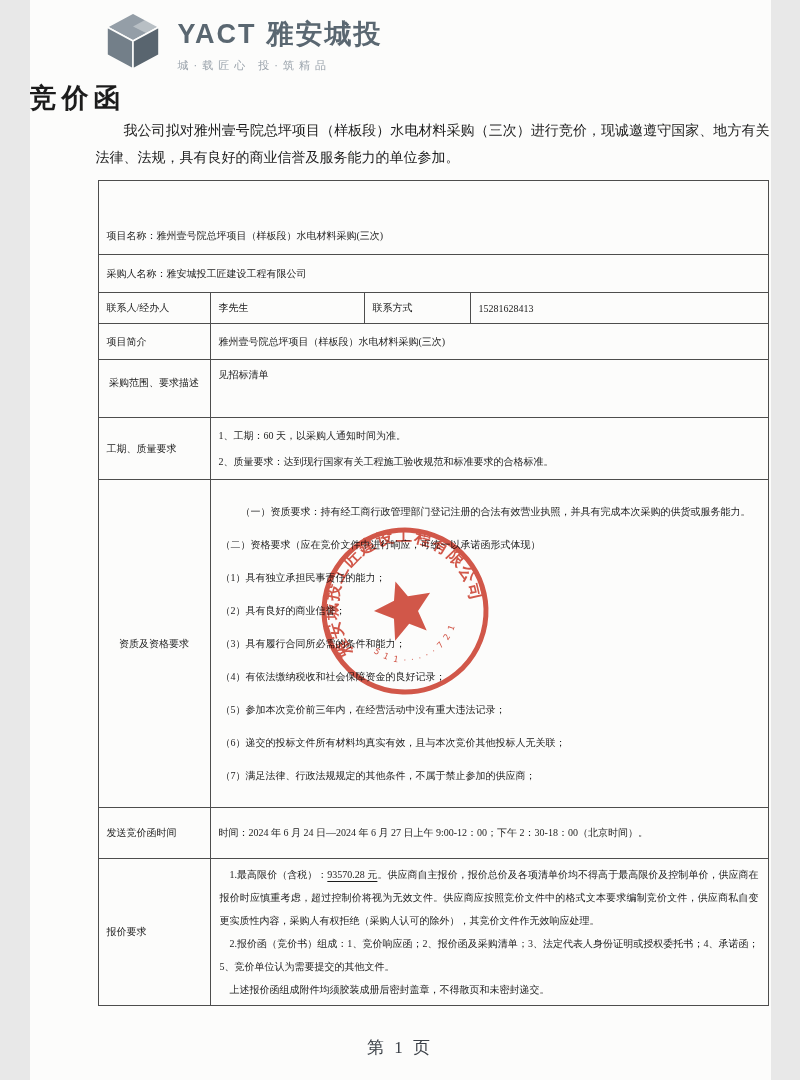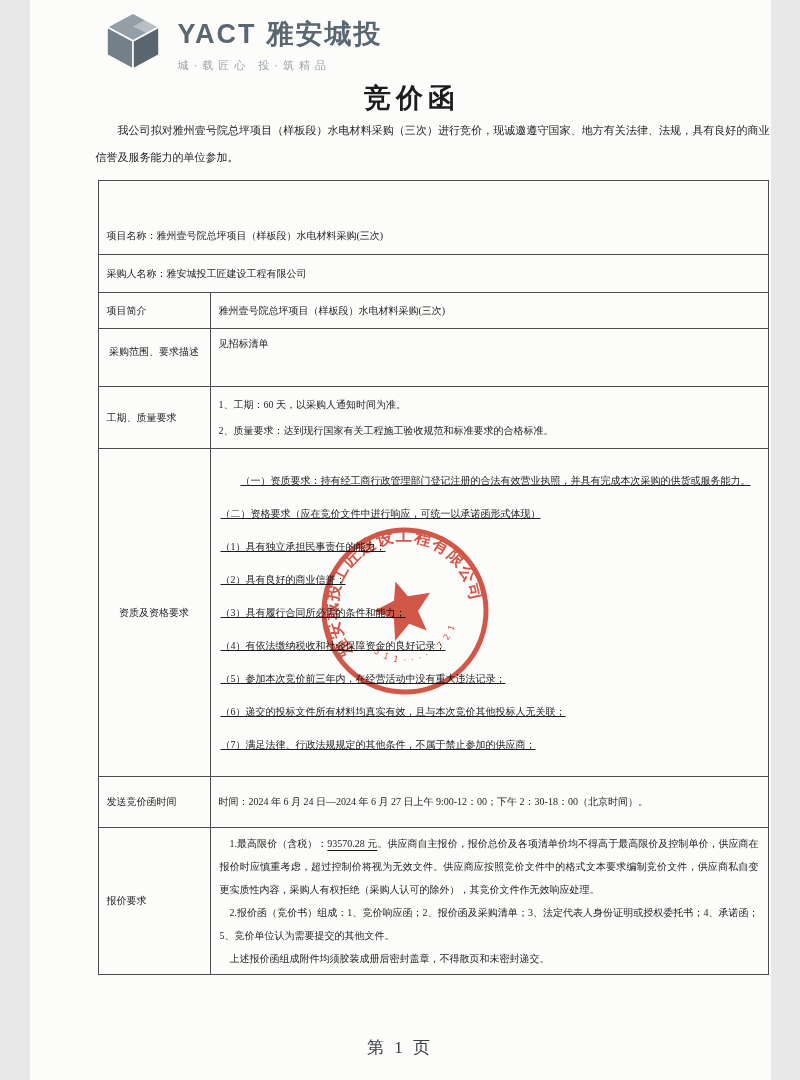--- a/index.html
+++ b/index.html
@@ -24,46 +24,46 @@
   }
   .tagline {
     margin-top: 6px;
     font-family: "Liberation Sans", "DejaVu Sans", sans-serif;
     font-size: 11px; color: #99a2ab; letter-spacing: 5px;
   }
 
   
   .doc-title {
     position: absolute; top: 80px; left: 0; width: 100%;
-    text-align: center; font-size: 27px; font-weight: bold; letter-spacing: 5px; margin-left: 12px;
+    text-align: left; font-size: 27px; font-weight: bold; letter-spacing: 5px;
   }
   .intro {
     position: absolute; top: 117px; left: 66px; width: 674px;
-    font-size: 11px; line-height: 27px; text-indent: 2em; text-align: justify;
+    font-size: 14px; line-height: 27px; text-indent: 2em; text-align: justify;
   }
 
   
   table.bid { position: absolute; left: 68px; top: 180px; width: 670px;
     border-collapse: collapse; table-layout: fixed; }
   table.bid td {
     border: 1px solid #4d4d4d; padding: 2px 8px;
     font-size: 10px; vertical-align: middle; word-break: break-all;
   }
   td.lbl { font-size: 13.5px; padding: 2px 7px; line-height: 22px; }
   tr.r1 td { height: 74px; vertical-align: bottom; padding-bottom: 11px; }
   tr.r2 td { height: 38px; }
   tr.r3 td { height: 31px; }
   tr.r4 td { height: 36px; }
   tr.r5 td { height: 58px; vertical-align: top; padding-top: 8px; }
   tr.r5 td.lbl { line-height: 30px; text-align: center; }
   tr.r6 td { height: 62px; }
   tr.r6 .val div { line-height: 26px; }
   tr.r7 td { height: 328px; }
   tr.r7 td.lbl { text-align: center; line-height: 34px; }
-  tr.r7 .val { vertical-align: middle; padding: 4px 10px; text-decoration: underline; }
+  tr.r7 .val { vertical-align: middle; padding: 4px 10px; }
   tr.r7 .val p { line-height: 33px; text-align: justify; }
   tr.r7 .val p.ind { text-indent: 2em; }
   tr.r8 td { height: 51px; }
   tr.r8 .val { line-height: 24px; }
   tr.r9 td { height: 137px; }
   tr.r9 .val { font-size: 10px; padding: 4px 9px; vertical-align: top; }
   tr.r9 .val p { line-height: 23px; text-align: justify; text-indent: 1em; }
   .price-u { text-decoration: underline; text-underline-offset: 3px; }
 
   
@@ -109,20 +109,26 @@
         <col style="width:154px">
         <col style="width:106px">
         <col style="width:298px">
       </colgroup>
     <tbody>
         <tr class="r1">
       <td colspan="4"><span class="lbl-inline">项目名称：</span><span>雅州壹号院总坪项目（样板段）水电材料采购(三次)</span></td>
     </tr>
     <tr class="r2">
       <td colspan="4"><span>采购人名称：</span><span>雅安城投工匠建设工程有限公司</span></td>
+    </tr>
+    <tr class="r3">
+      <td class="lbl">联系人/经办人</td>
+      <td>李先生</td>
+      <td class="lbl">联系方式</td>
+      <td>15281628413</td>
     </tr>
     <tr class="r4">
       <td class="lbl">项目简介</td>
       <td colspan="3">雅州壹号院总坪项目（样板段）水电材料采购(三次)</td>
     </tr>
     <tr class="r5">
       <td class="lbl">采购范围、要求描述</td>
       <td colspan="3" class="val">见招标清单</td>
     </tr>
     <tr class="r6">

